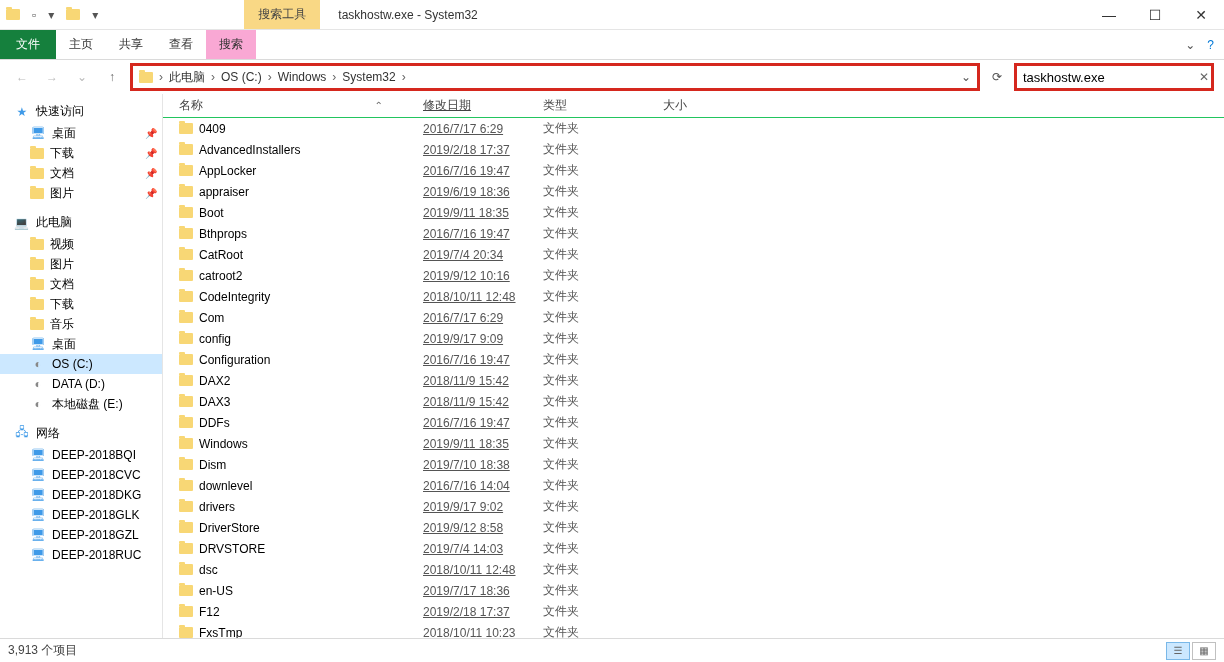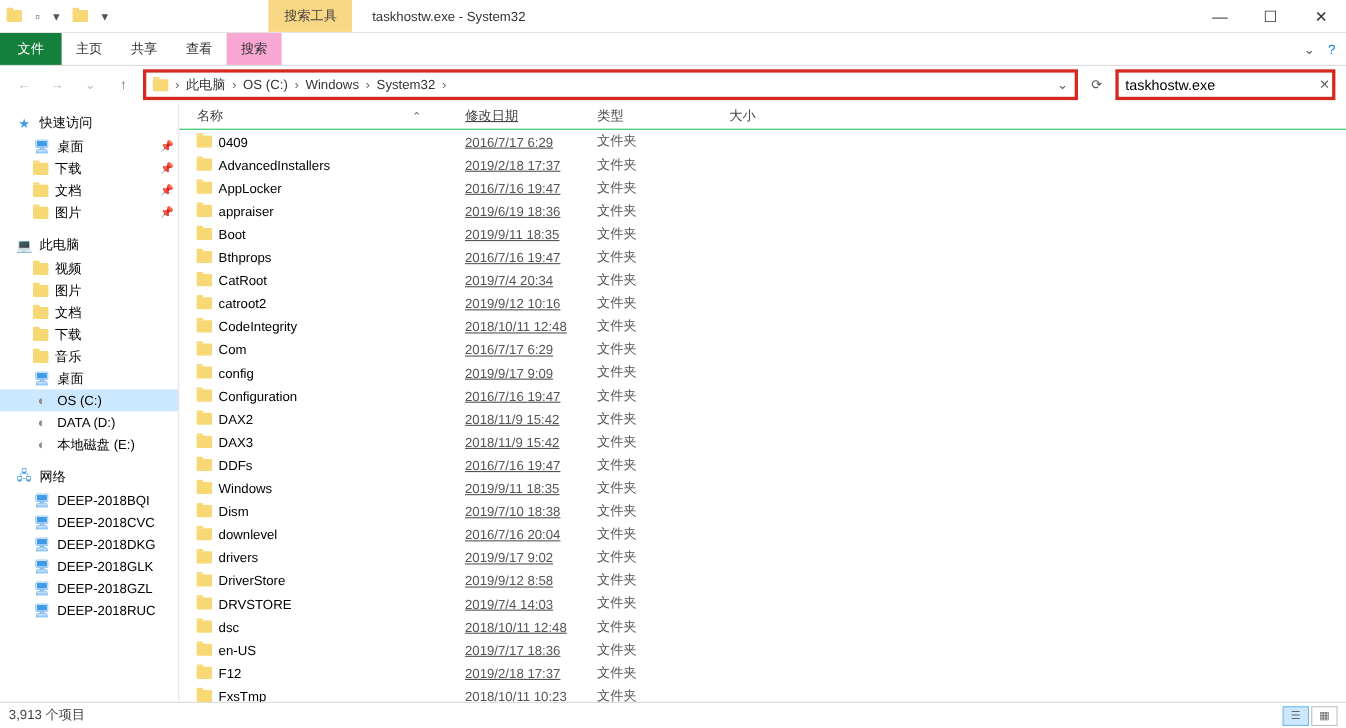--- a/index.html
+++ b/index.html
@@ -398,21 +398,21 @@
           </div>
           <div class="col-date">2019/7/10 18:38</div>
           <div class="col-type">文件夹</div>
           <div class="col-size"></div>
         </div>
         <div class="row">
           <div class="col-name">
             <span class="ic folder"></span>
             <span>downlevel</span>
           </div>
-          <div class="col-date">2016/7/16 20:04</div>
+          <div class="col-date">2016/7/16 14:04</div>
           <div class="col-type">文件夹</div>
           <div class="col-size"></div>
         </div>
         <div class="row">
           <div class="col-name">
             <span class="ic folder"></span>
             <span>drivers</span>
           </div>
           <div class="col-date">2019/9/17 9:02</div>
           <div class="col-type">文件夹</div>

